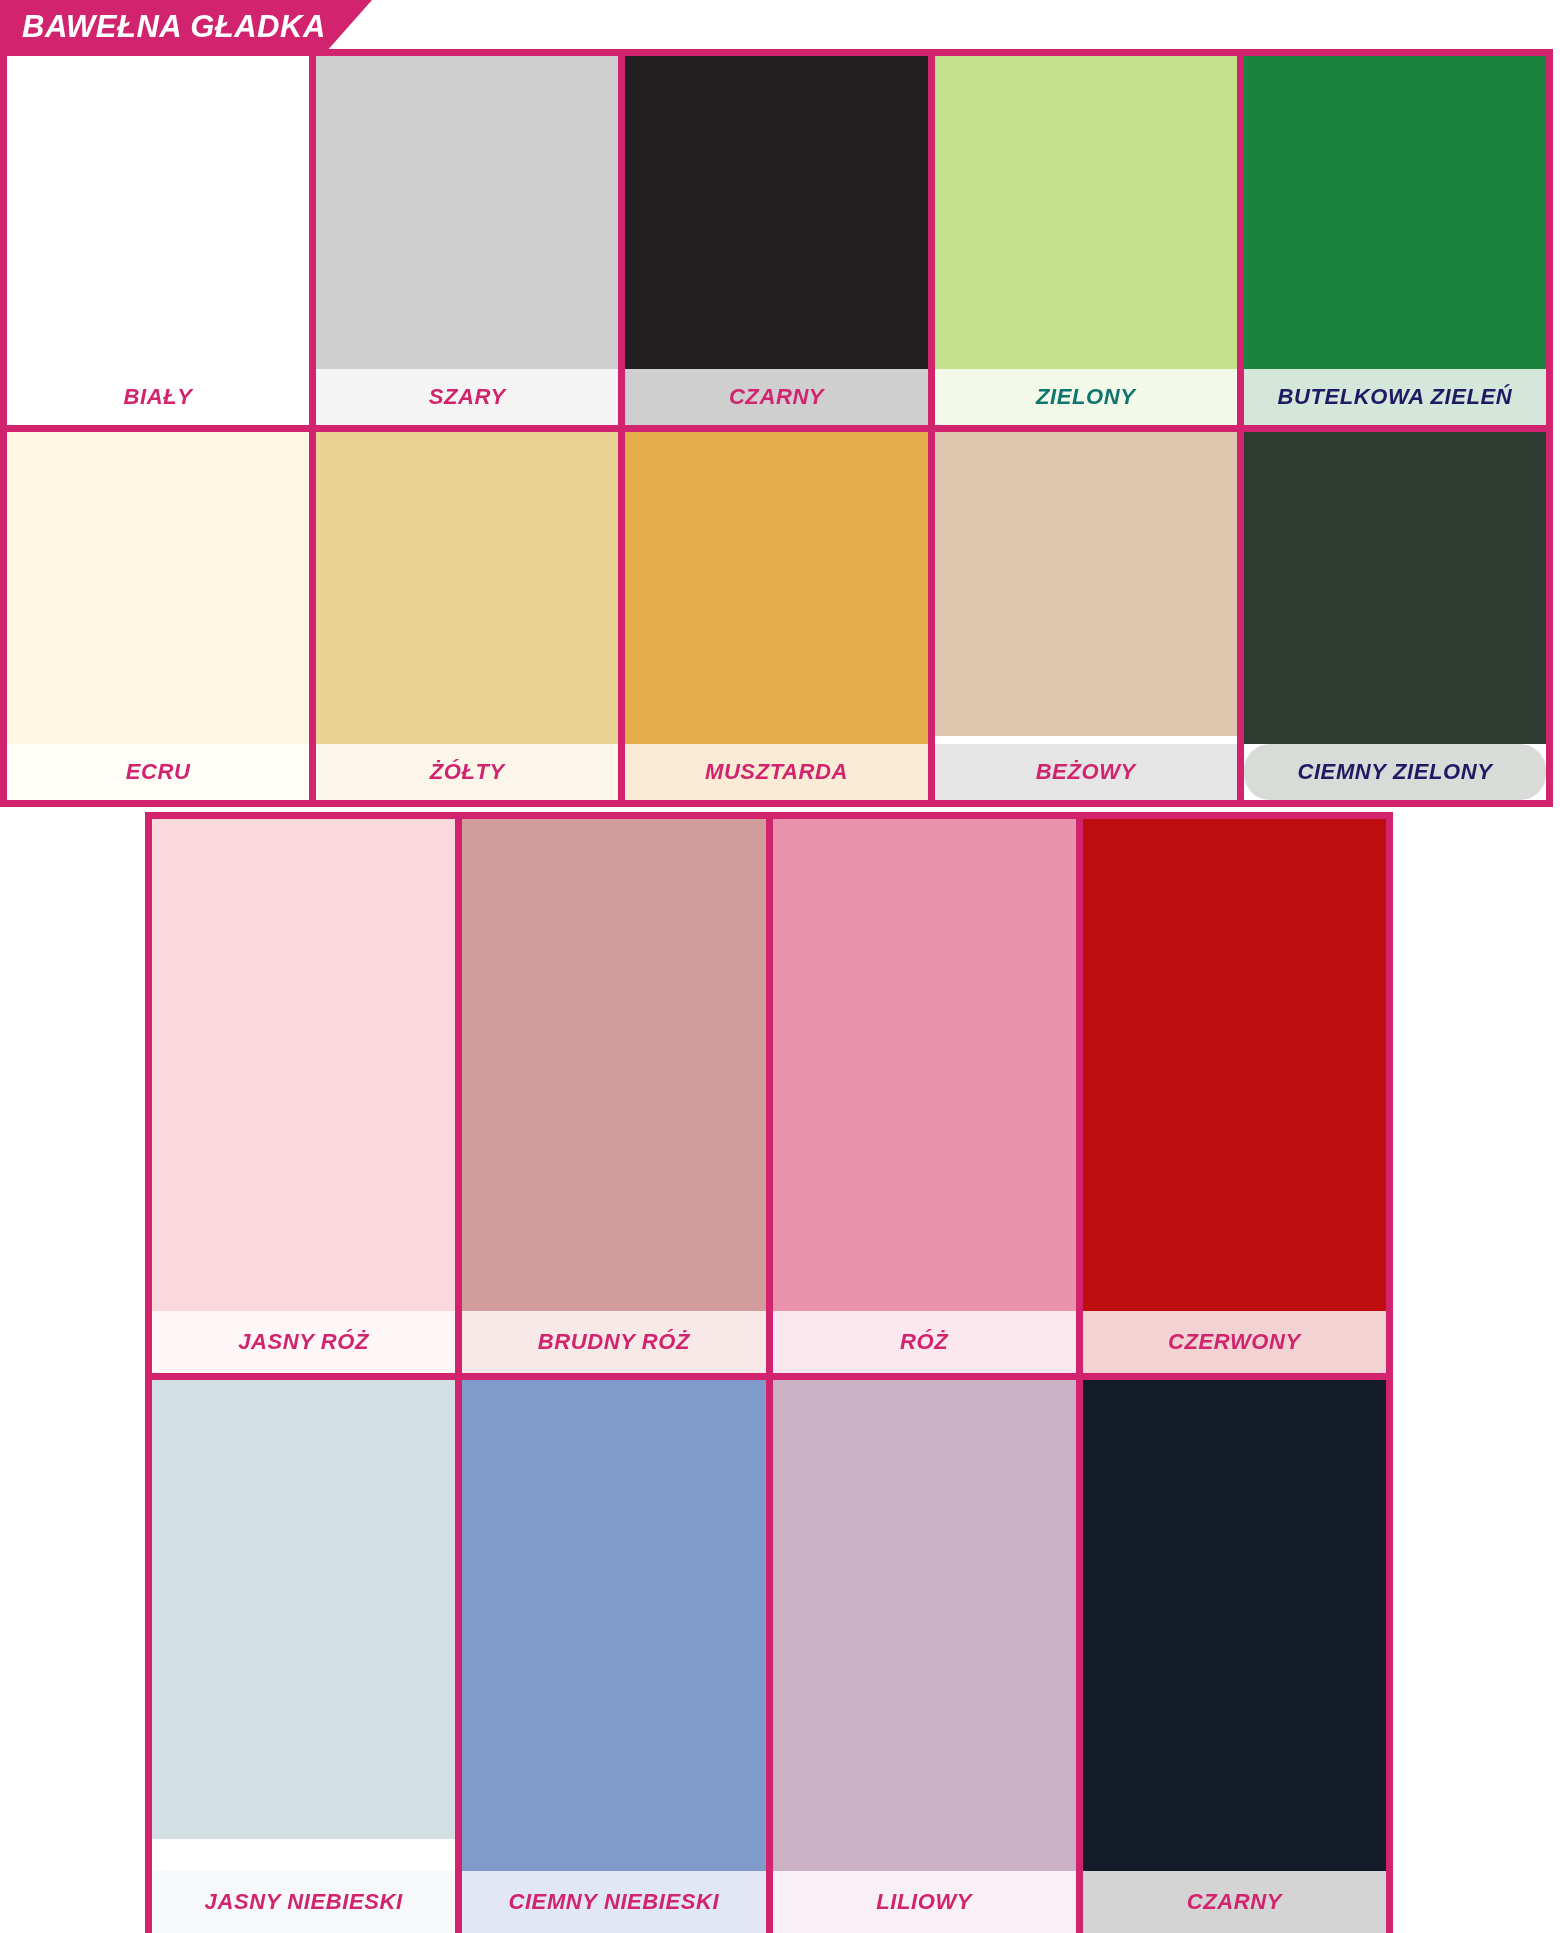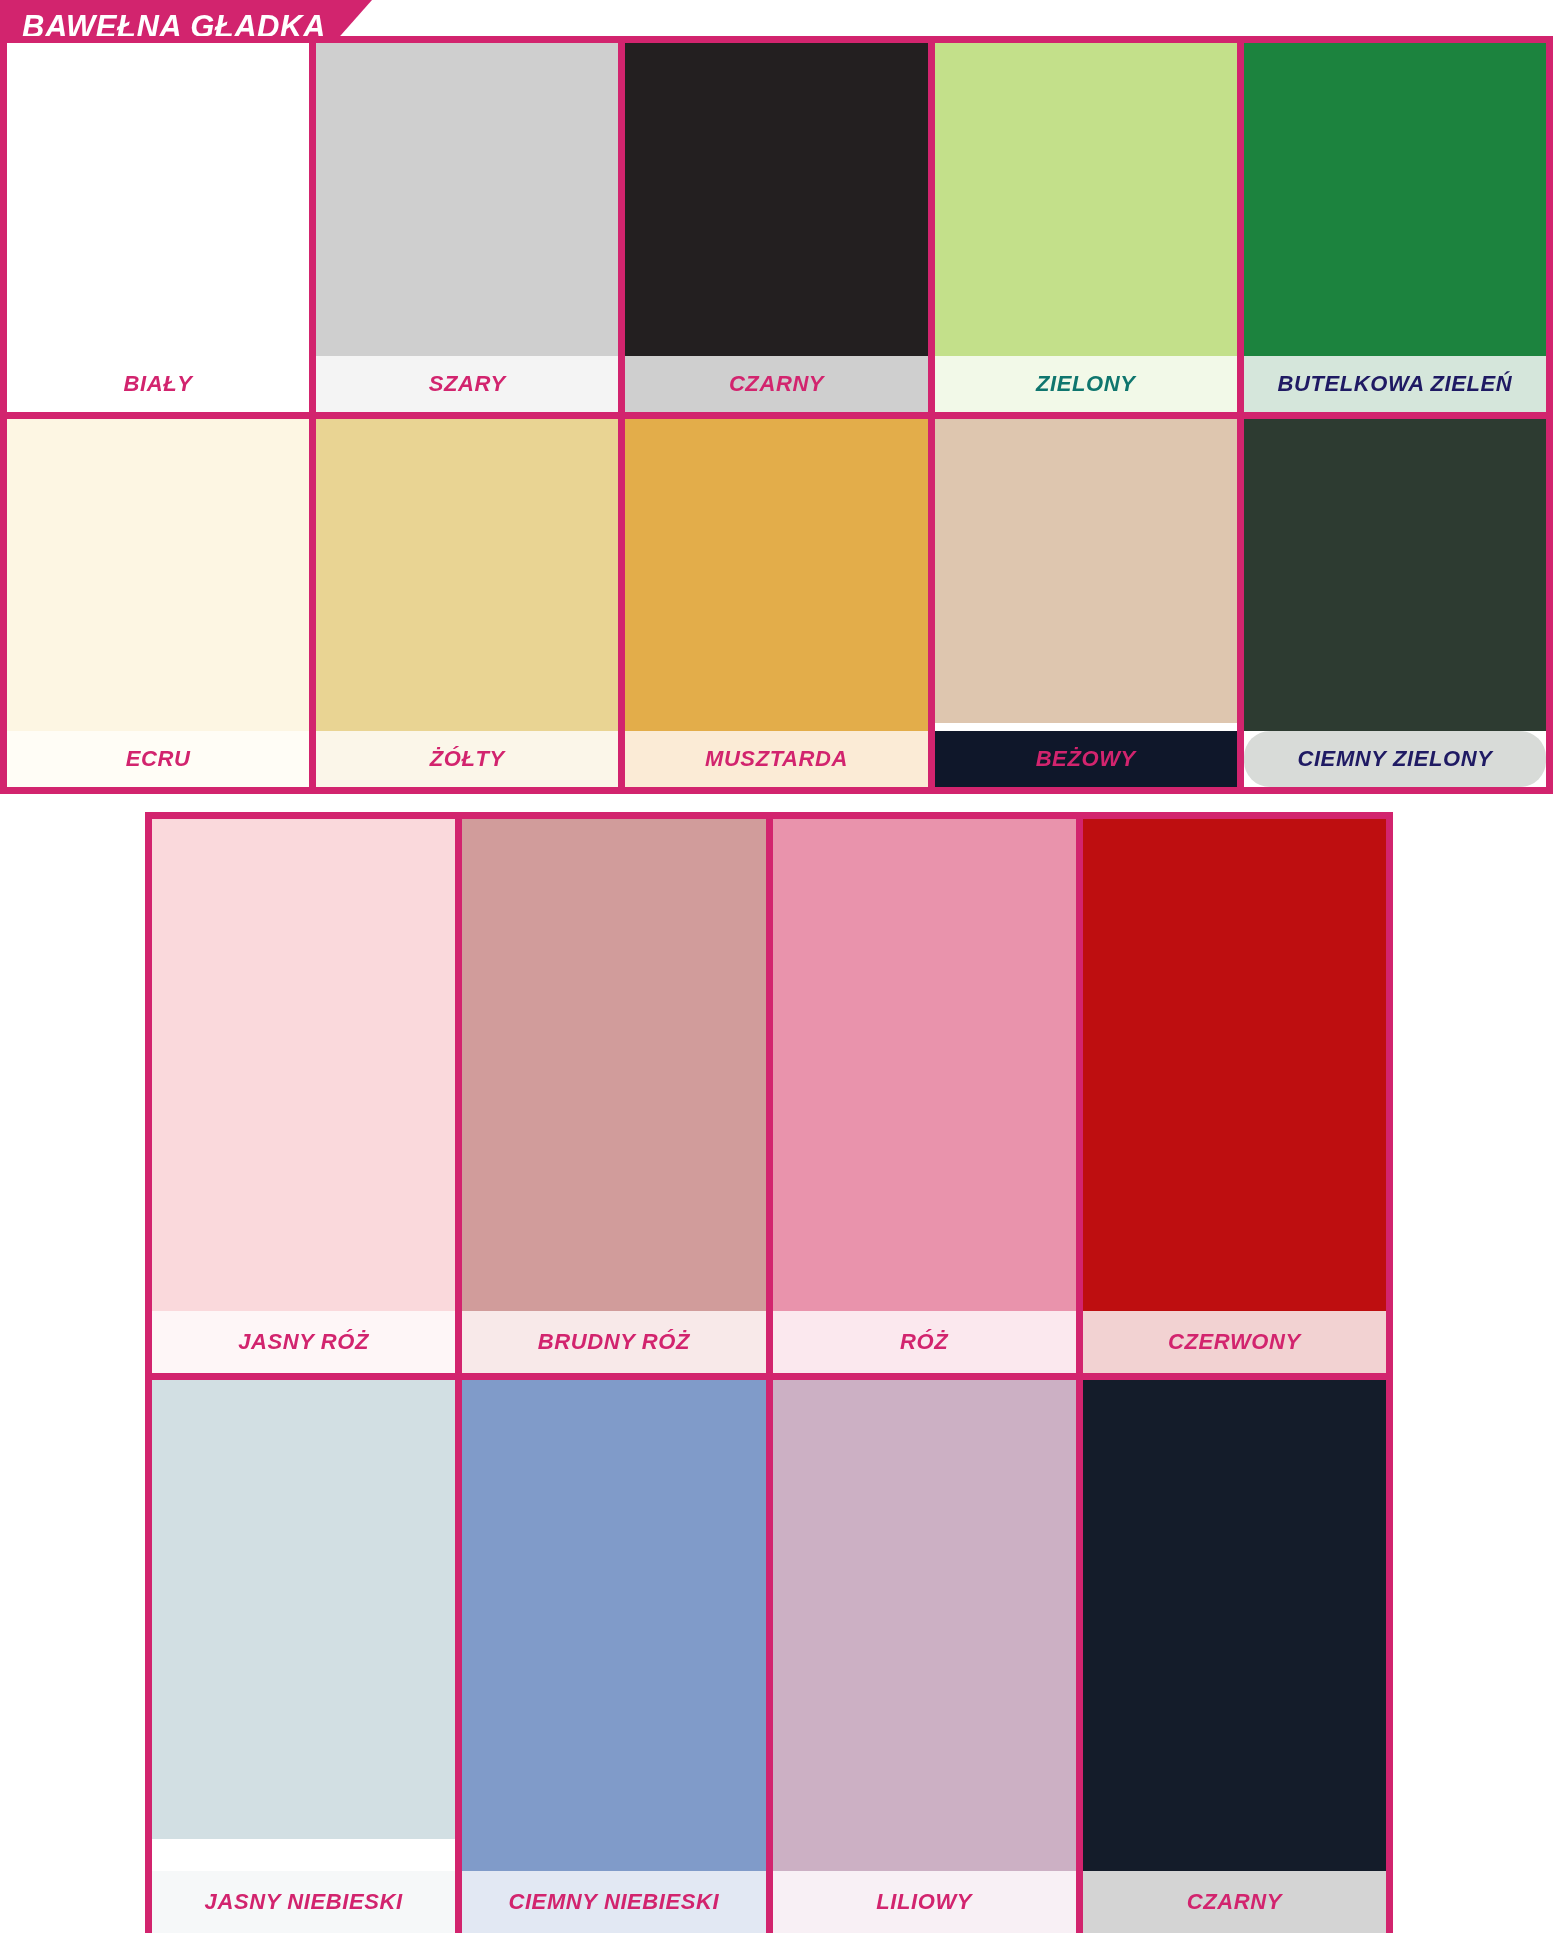--- a/index.html
+++ b/index.html
@@ -42,21 +42,21 @@
   
   .block {
     position: absolute;
     box-sizing: border-box;
     border: 7px solid var(--brand, #D2246E);
     display: flex;
     flex-direction: column;
   }
   .block-top {
     left: 0;
-    top: 36px;
+    top: 49px;
     width: 1553px;
     height: 758px;
   }
   .block-bottom {
     left: 145px;
     top: 812px;
     width: 1248px;
     height: 1121px;
     border-bottom: none;
   }
@@ -146,21 +146,21 @@
       <div class="swatch-cell">
         <div class="swatch-color" style="background: rgb(233, 212, 147);"></div>
         <div class="swatch-label" style="background: rgb(251, 246, 233); color: rgb(210, 36, 110);">ŻÓŁTY</div>
       </div>
       <div class="swatch-cell">
         <div class="swatch-color" style="background: rgb(227, 173, 74);"></div>
         <div class="swatch-label" style="background: rgb(251, 235, 214); color: rgb(210, 36, 110);">MUSZTARDA</div>
       </div>
       <div class="swatch-cell">
         <div class="swatch-color" style="background: rgb(222, 198, 175);"></div>
-        <div class="swatch-label" style="background: #0f172a; color: rgb(210, 36, 110); margin-top: 8px;">BEŻOWY</div>
+        <div class="swatch-label" style="background: #e5e5e5; color: rgb(210, 36, 110); margin-top: 8px;">BEŻOWY</div>
       </div>
       <div class="swatch-cell">
         <div class="swatch-color" style="background: rgb(45, 59, 49);"></div>
         <div class="swatch-label" style="background: rgb(216, 219, 216); color: rgb(31, 26, 99); border-radius: 26px;">CIEMNY ZIELONY</div>
       </div>
     </div>
 </div>
 
 <div class="block block-bottom">
   <div class="row">

